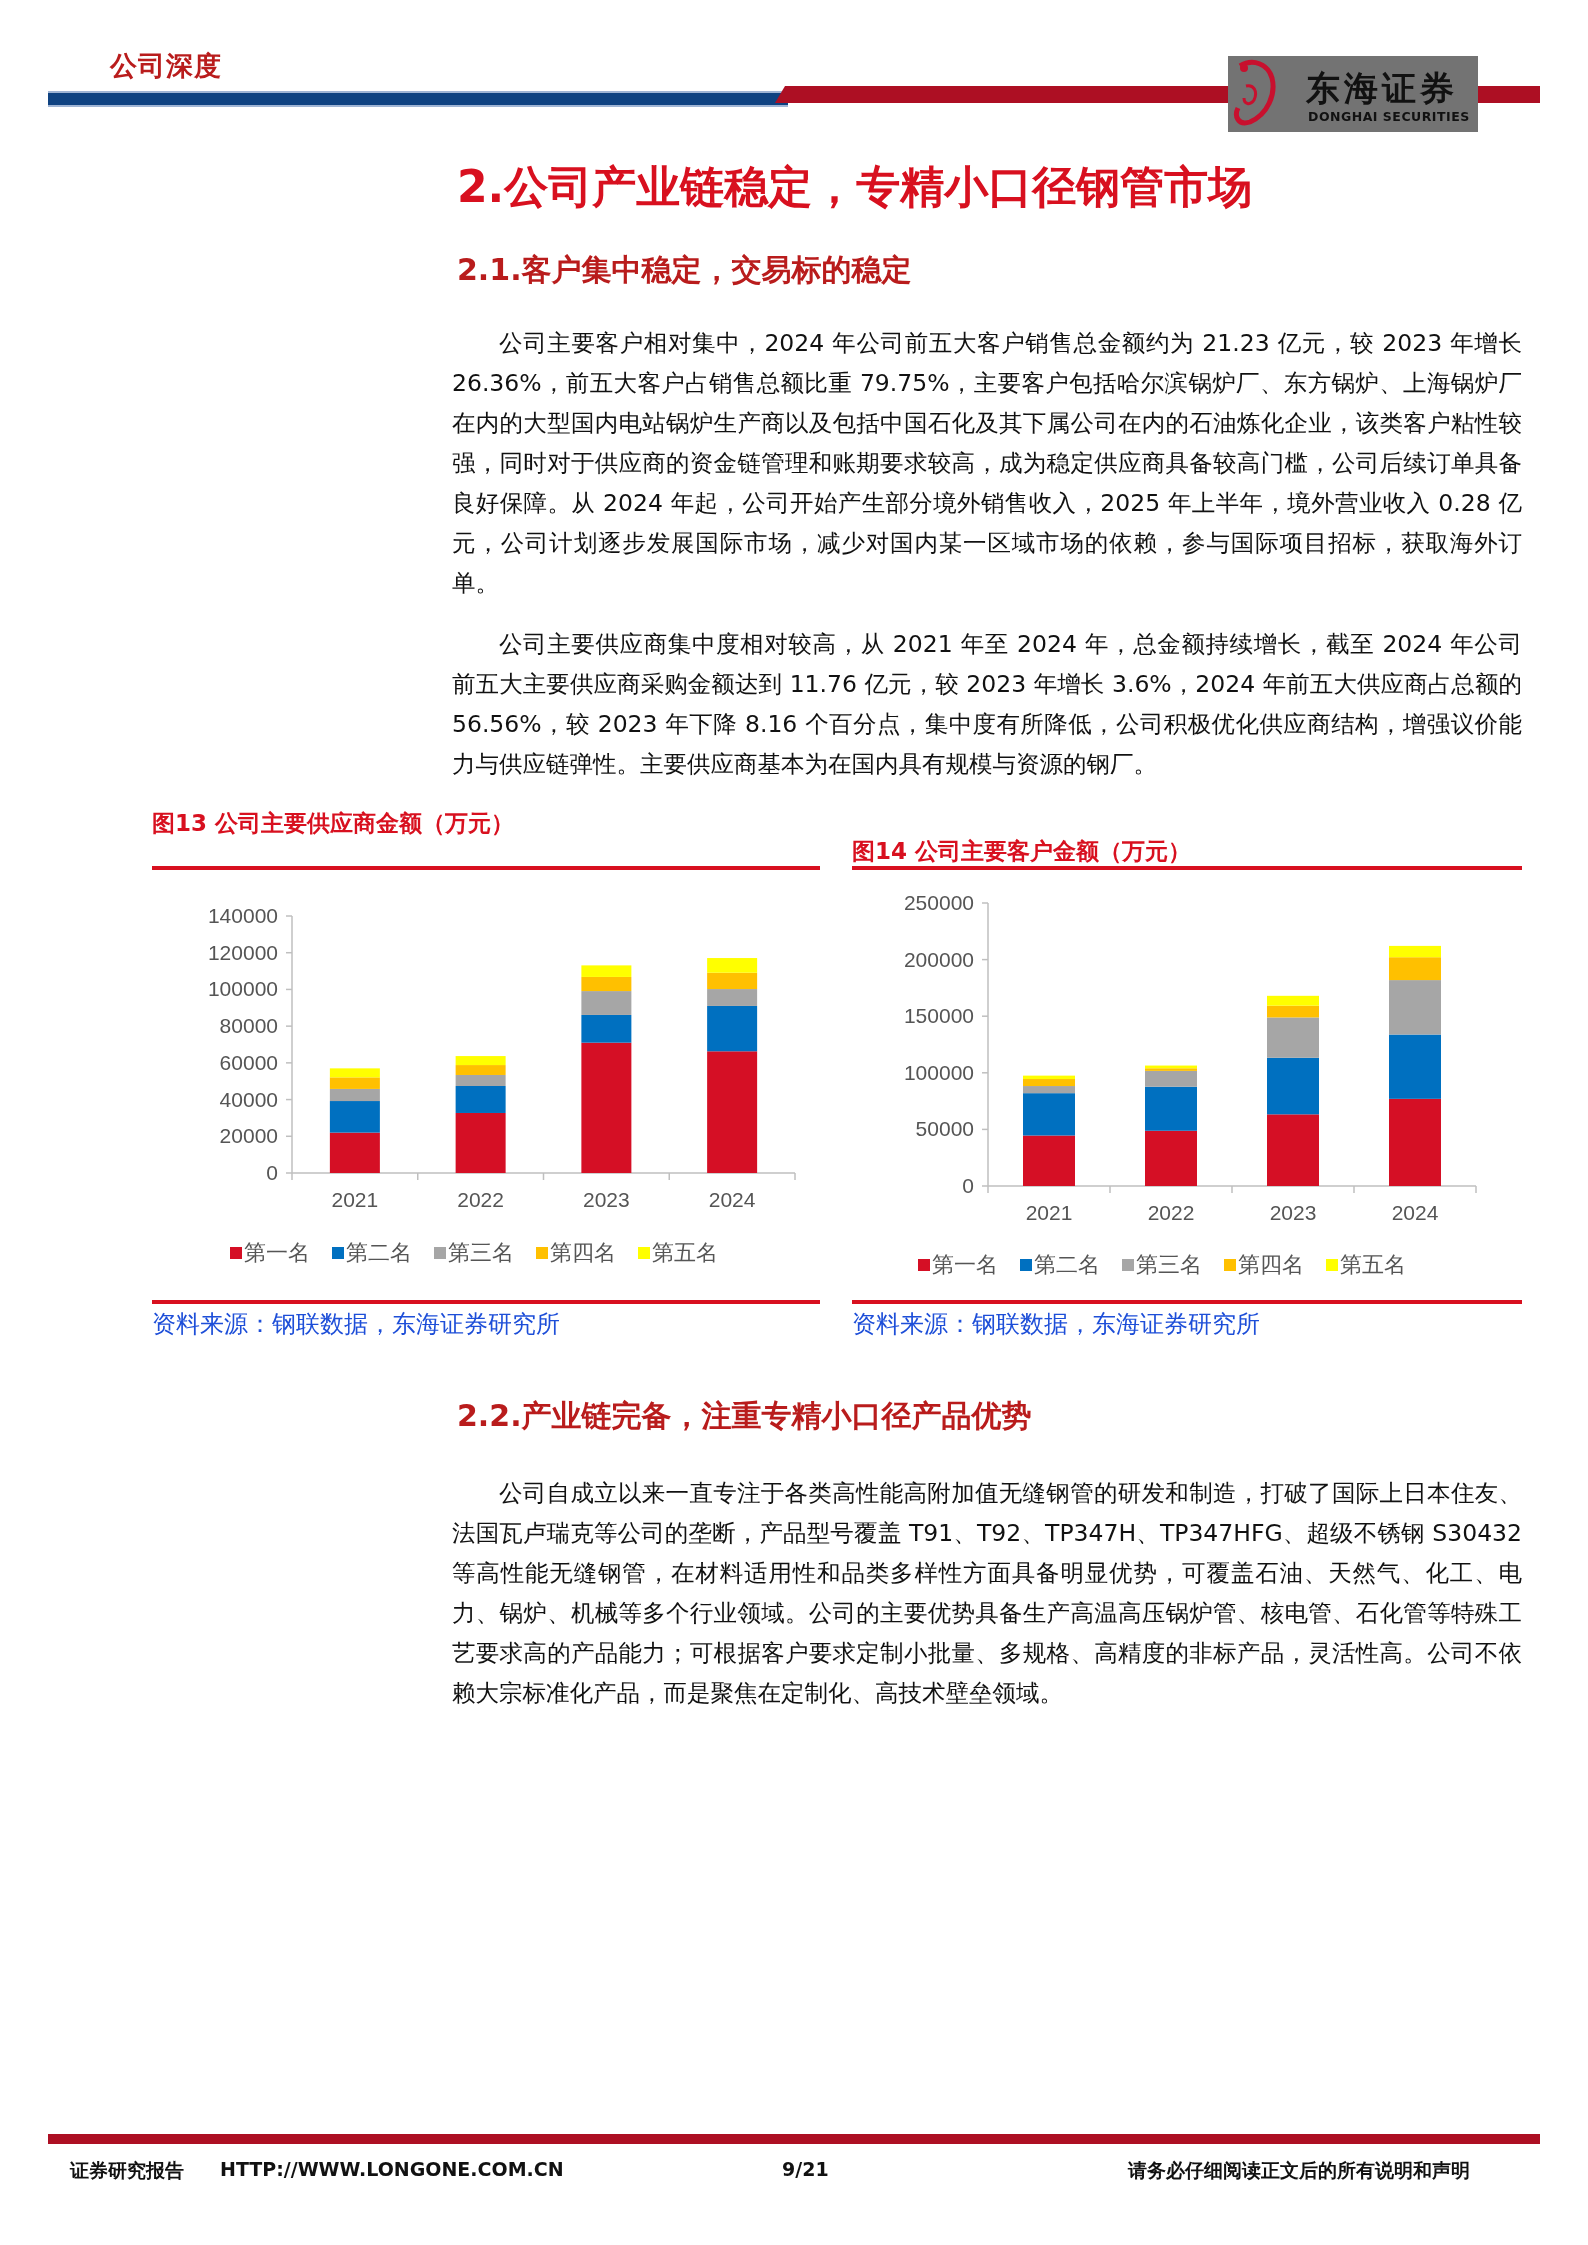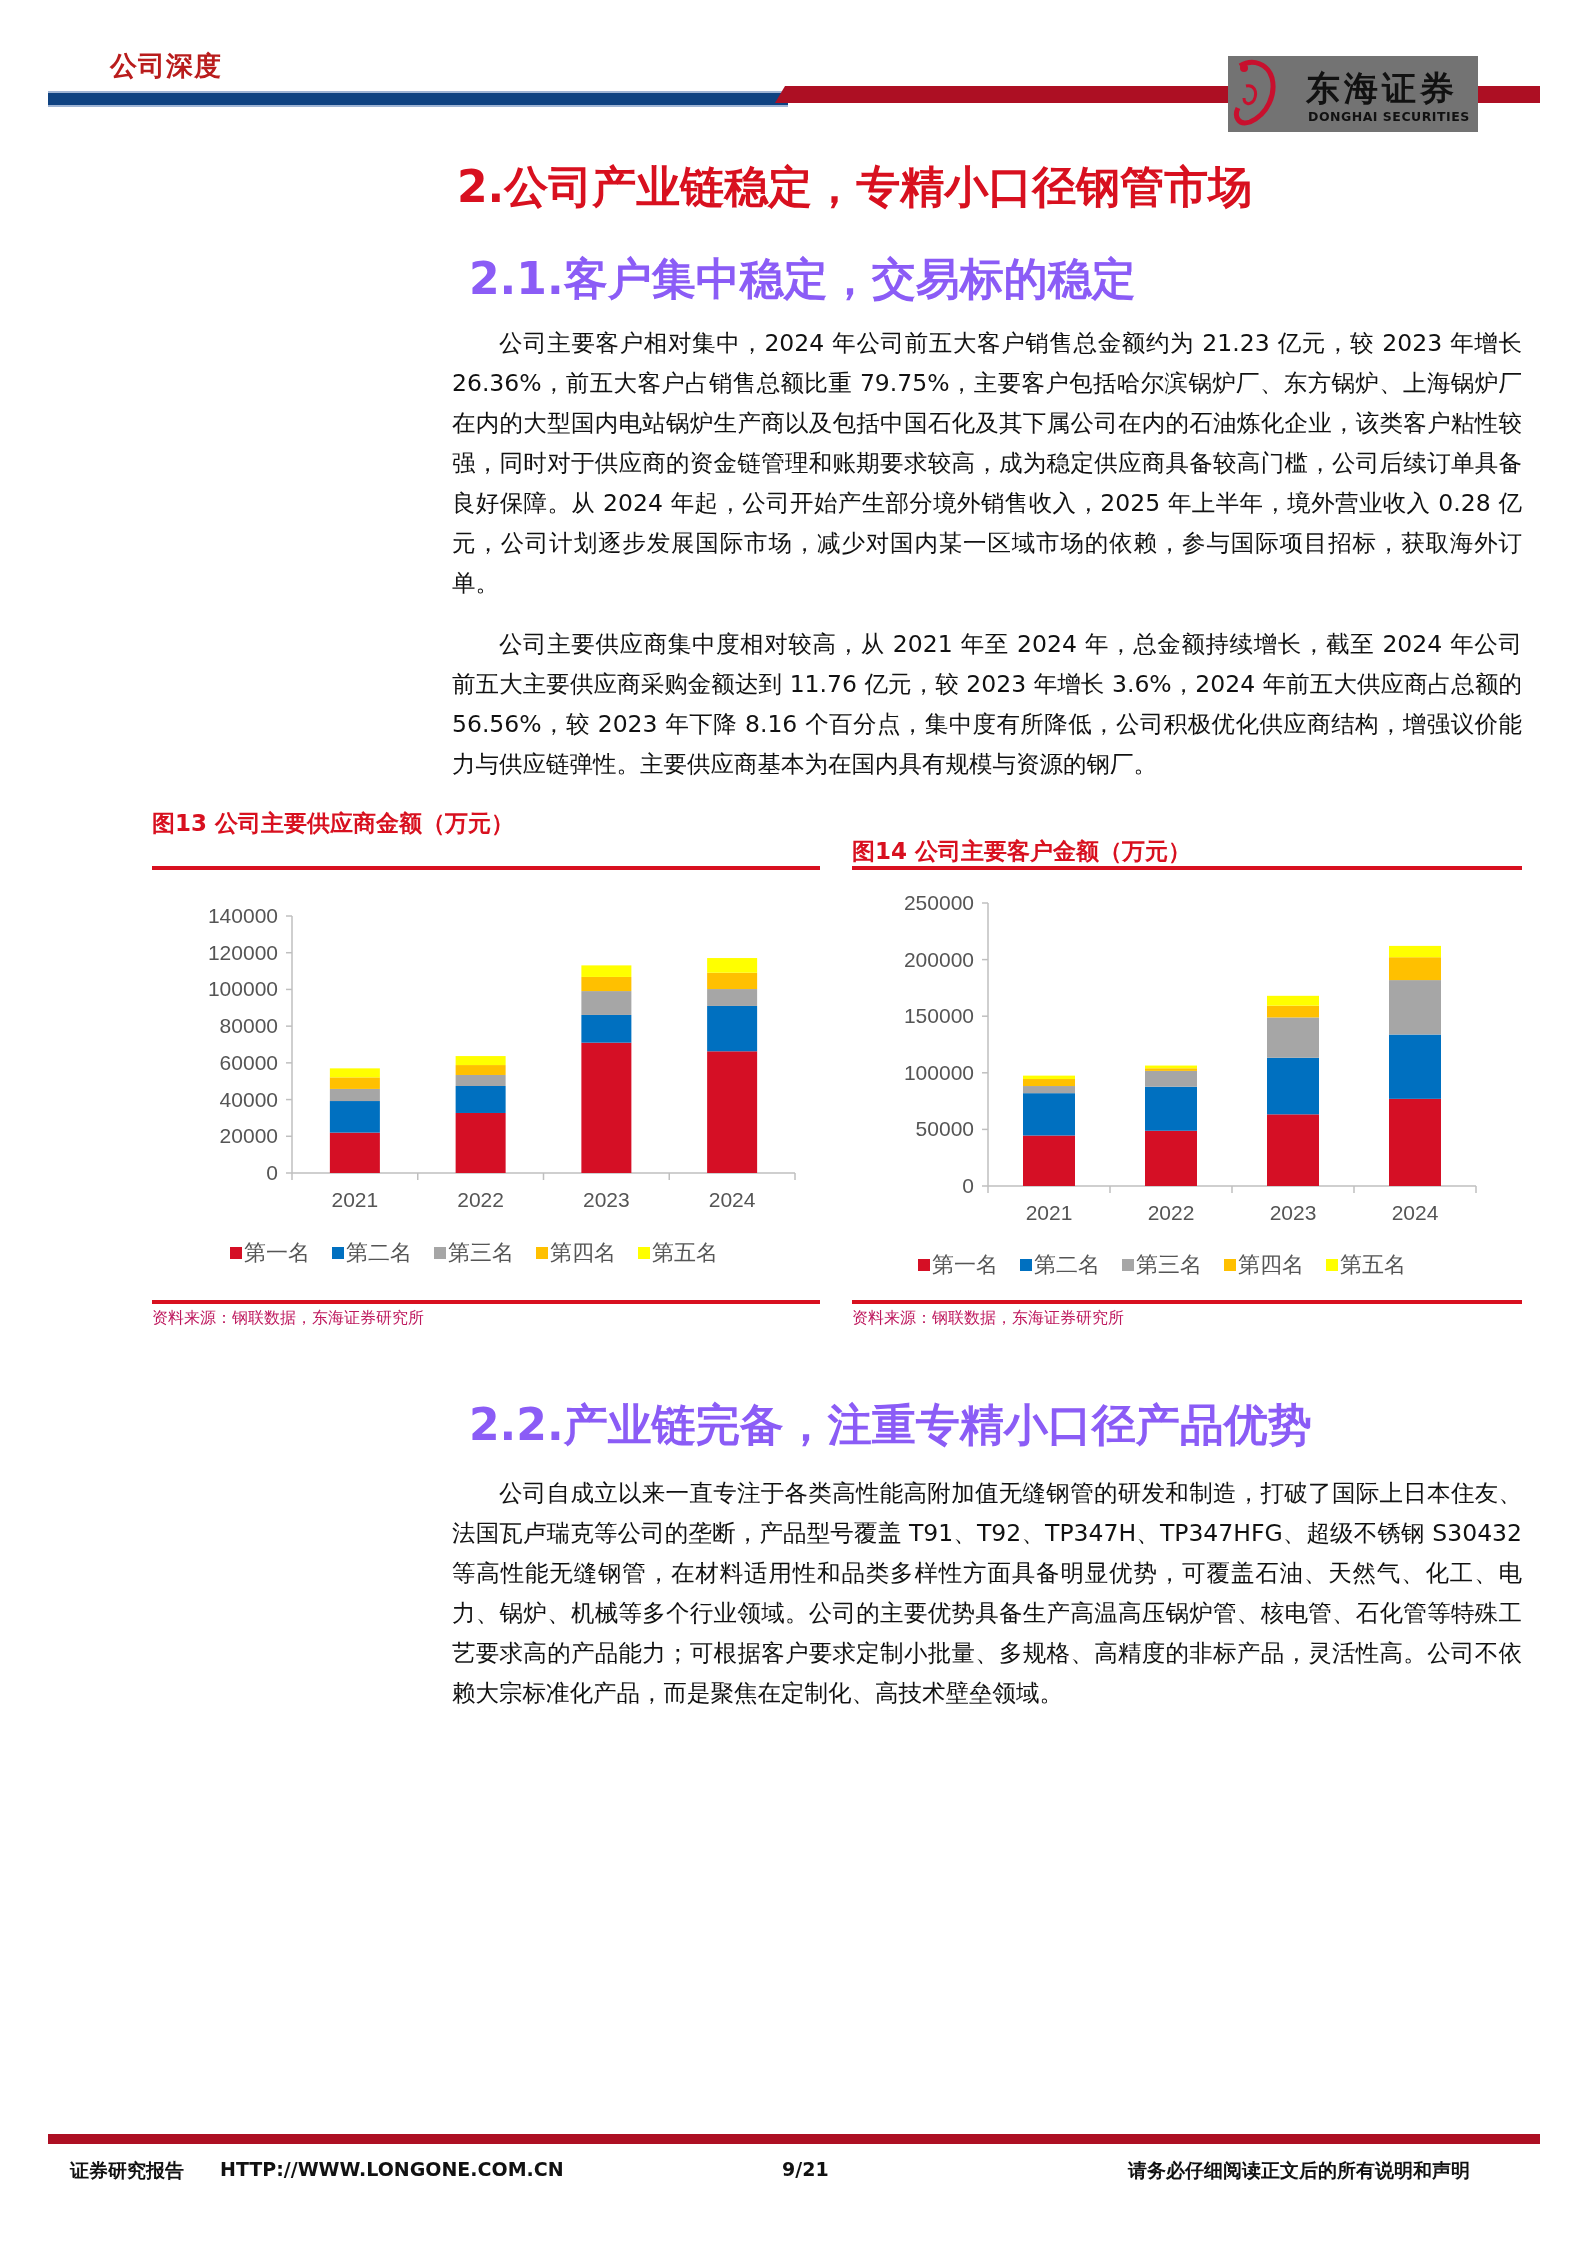--- a/index.html
+++ b/index.html
@@ -5,25 +5,25 @@
   html,body{margin:0;padding:0;background:#fff;}
   body{width:1588px;height:2245px;position:relative;overflow:hidden;font-family:"DejaVu Sans","Liberation Sans",sans-serif;color:#1a1a1a;}
   .abs{position:absolute;}
   .hdr-label{left:110px;top:48px;font-size:27px;color:#b91c1c;font-weight:bold;letter-spacing:1px;}
   .bar-blue{left:48px;top:91px;width:740px;height:12px;background:#0f4281;border-top:2px solid #9fb4d4;border-bottom:2px solid #9fb4d4;}
   .bar-red{left:775px;top:86px;width:765px;height:17px;background:#ad0f23;clip-path:polygon(10px 0,100% 0,100% 100%,0 100%);}
   .logo{left:1228px;top:56px;width:250px;height:76px;background:#737373;}
   .logo .cn{position:absolute;left:78px;top:10px;font-size:34px;font-weight:bold;color:#111;letter-spacing:4px;font-family:"DejaVu Serif",serif;}
   .logo .en{position:absolute;left:80px;top:53px;font-size:12.5px;font-weight:bold;color:#111;letter-spacing:0.5px;}
   .h1{left:457px;top:158px;font-size:44px;font-weight:bold;color:#d8101f;}
-  .h2{left:469px;top:250px;font-size:44px;font-weight:bold;color:#8b5cf6;}
+  .h2{left:457px;top:250px;font-size:30px;font-weight:bold;color:#b91c1c;}
   .para{left:452px;width:1070px;font-size:23.5px;line-height:40px;text-align:justify;text-indent:47px;color:#111;}
   .fig-title{font-size:23px;font-weight:bold;color:#d8101f;}
   .rule{height:4px;background:#d8101f;}
-  .src{font-size:16px;color:#be185d;}
+  .src{font-size:24px;color:#1d4ed8;}
   .axis-lbl{font-size:21px;color:#555;font-family:"Liberation Sans",sans-serif;}
   .legend{display:flex;gap:22px;font-size:22px;color:#555;}
   .legend .it{display:flex;align-items:center;gap:2px;}
   .legend .sw{width:12px;height:12px;display:inline-block;}
   .foot-bar{left:48px;top:2134px;width:1492px;height:10px;background:#ad0f23;}
   .foot{top:2158px;font-size:19px;font-weight:bold;color:#111;}
 </style>
 </head>
 <body>
 

